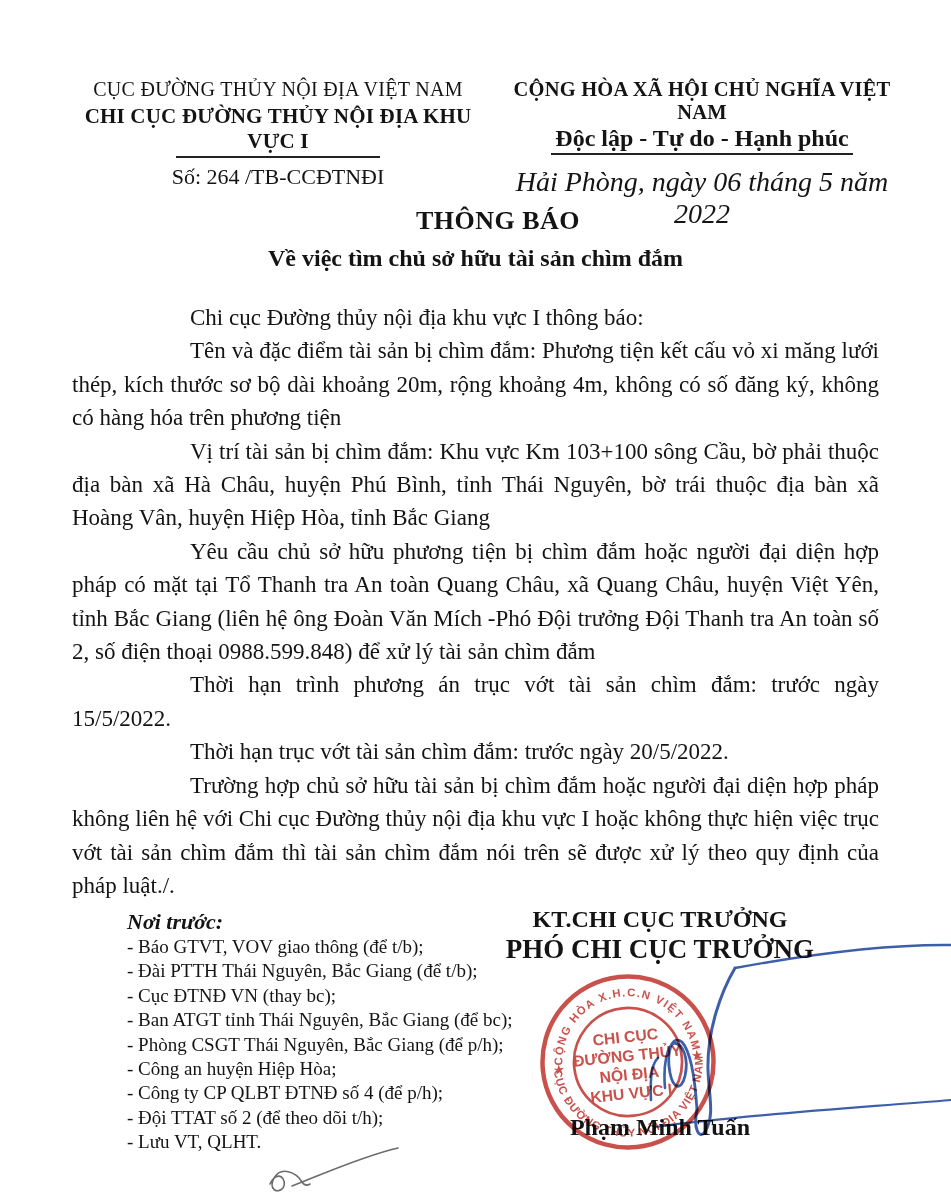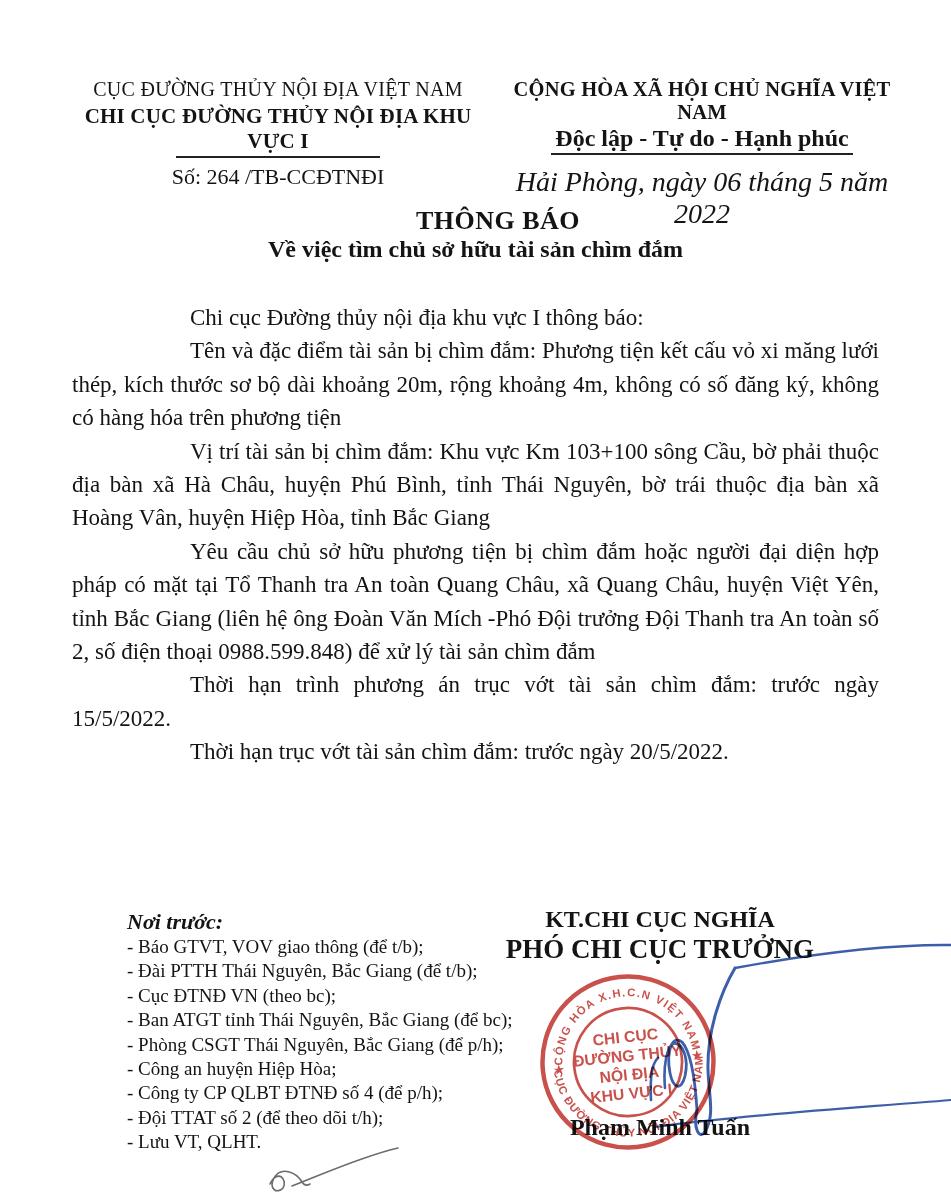--- a/index.html
+++ b/index.html
@@ -20,21 +20,21 @@
   
   .hdr-right { left:492px; top:78px; width:420px; text-align:center; }
   .hdr-right .r1 { font-size:20.5px; font-weight:bold; letter-spacing:.2px; }
   .hdr-right .r2 { font-size:24px; font-weight:bold; margin-top:1px; }
   .hdr-right .r2 span { display:inline-block; border-bottom:2px solid #222; padding:0 4px 1px 4px; }
   .hdr-right .r3 { font-size:28px; font-style:italic; margin-top:11px; }
 
   
   .title-block { left:0; top:206px; width:951px; text-align:center; }
   .title-block .t1 { font-size:26px; font-weight:bold; letter-spacing:.5px;padding-left:45px; }
-  .title-block .t2 { font-size:24px; font-weight:bold; }
+  .title-block .t2 { font-size:24px; font-weight:bold; margin-top:9px; }
 
   
   .body-block { left:72px; top:301px; width:807px; font-size:23px; line-height:33.4px; }
   .body-block p { margin:0; text-indent:118px; text-align:justify; }
 
   
   .recipients { left:127px; top:909px; width:460px; }
   .recipients .label { font-size:22px; font-weight:bold; font-style:italic; }
   .recipients .item { font-size:19px; line-height:24.4px; }
 
@@ -81,37 +81,38 @@
     <div class="t2">Về việc tìm chủ sở hữu tài sản chìm đắm</div>
   </div>
 
   <div class="abs body-block">
     <p>Chi cục Đường thủy nội địa khu vực I thông báo:</p>
     <p>Tên và đặc điểm tài sản bị chìm đắm: Phương tiện kết cấu vỏ xi măng lưới thép, kích thước sơ bộ dài khoảng 20m, rộng khoảng 4m, không có số đăng ký, không có hàng hóa trên phương tiện</p>
     <p>Vị trí tài sản bị chìm đắm: Khu vực Km 103+100 sông Cầu, bờ phải thuộc địa bàn xã Hà Châu, huyện Phú Bình, tỉnh Thái Nguyên, bờ trái thuộc địa bàn xã Hoàng Vân, huyện Hiệp Hòa, tỉnh Bắc Giang</p>
     <p>Yêu cầu chủ sở hữu phương tiện bị chìm đắm hoặc người đại diện hợp pháp có mặt tại Tổ Thanh tra An toàn Quang Châu,  xã Quang Châu, huyện Việt Yên, tỉnh Bắc Giang (liên hệ ông Đoàn Văn Mích -Phó Đội trưởng Đội Thanh tra An toàn số 2, số điện thoại 0988.599.848)  để xử lý tài sản chìm đắm</p>
     <p>Thời hạn trình phương án trục vớt tài sản chìm đắm: trước ngày 15/5/2022.</p>
     <p>Thời hạn trục vớt tài sản chìm đắm: trước ngày 20/5/2022.</p>
+    <p>Trường hợp chủ sở hữu tài sản bị chìm đắm hoặc người đại diện hợp pháp không liên hệ với Chi cục Đường thủy nội địa khu vực I hoặc không thực hiện việc trục vớt tài sản chìm đắm thì tài sản chìm đắm nói trên sẽ được xử lý theo quy định của pháp luật./.</p>
   </div>
 
   <div class="abs recipients">
     <div class="label">Nơi trước:</div>
     <div class="item">- Báo GTVT, VOV giao thông (để t/b);</div>
     <div class="item">- Đài PTTH Thái Nguyên, Bắc Giang (để t/b);</div>
-    <div class="item">- Cục ĐTNĐ VN (theo bc);</div>
+    <div class="item">- Cục ĐTNĐ VN (thay bc);</div>
     <div class="item">-  Ban ATGT tỉnh Thái Nguyên, Bắc Giang (để bc);</div>
     <div class="item">- Phòng CSGT Thái Nguyên, Bắc Giang (để p/h);</div>
     <div class="item">- Công an huyện Hiệp Hòa;</div>
     <div class="item">- Công ty CP QLBT ĐTNĐ số 4 (để p/h);</div>
     <div class="item">- Đội TTAT số 2 (để theo dõi t/h);</div>
     <div class="item"> - Lưu VT, QLHT.</div>
   </div>
 
   <div class="abs sig-head">
-    <div class="k1">KT.CHI CỤC NGHĨA</div>
+    <div class="k1">KT.CHI CỤC TRƯỞNG</div>
     <div class="k2">PHÓ CHI CỤC TRƯỞNG</div>
   </div>
 
   <div class="abs signer">Phạm Minh Tuấn</div>
 
   <svg class="abs stamp" viewBox="0 0 200 200">
     <circle cx="100" cy="100" r="95" fill="none" stroke-width="5" stroke="#c5423c"></circle>
     <circle cx="100" cy="100" r="60" fill="none" stroke-width="3" stroke="#c5423c"></circle>
     <defs>
       <path id="arcTop" d="M 27 100 A 73 73 0 0 1 173 100" fill="none"></path>

